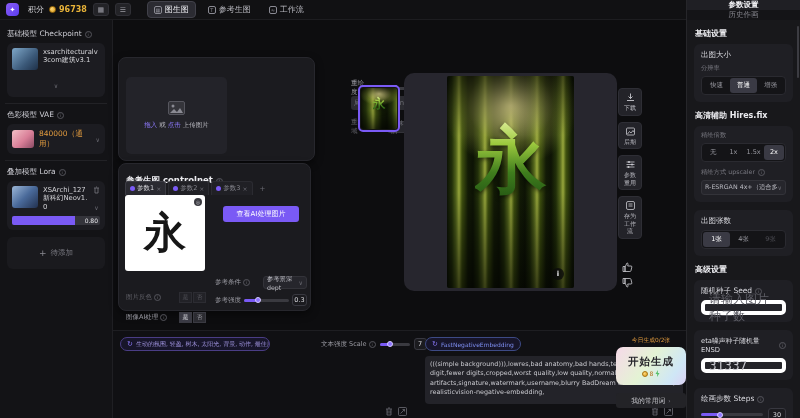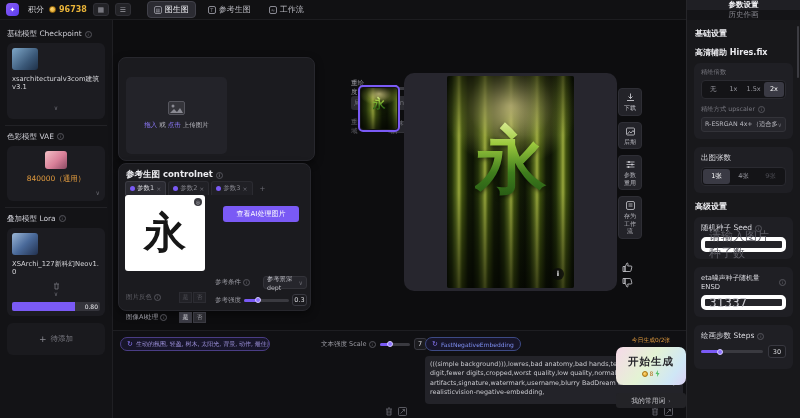--- a/index.html
+++ b/index.html
@@ -17,21 +17,21 @@
   .tb-btn{width:16px;height:13px;background:#232327;border:1px solid #303036;border-radius:3px;margin-left:6px;display:flex;align-items:center;justify-content:center;color:#9a9aa2;font-size:7px;}
   .tabs{display:flex;margin-left:16px;gap:6px;}
   .tab{display:flex;align-items:center;gap:3px;padding:2px 6px;border-radius:4px;font-size:8px;color:#b9b9c0;background:transparent;}
   .tab.on{background:#2b2b32;border:1px solid #41414a;color:#ececf0;}
   .tab-ico{width:8px;height:8px;border:1px solid #8a8a93;border-radius:2px;display:flex;align-items:center;justify-content:center;font-size:5px;color:#8a8a93;}
 
   
   .lsb{position:absolute;left:0;top:20px;width:113px;height:398px;background:#131316;border-right:1px solid #1f1f23;padding:6px 7px;}
   .lsb-head{font-size:7.5px;color:#cfcfd6;margin:3px 0 4px;display:flex;align-items:center;gap:3px;}
   .lcard{background:#1c1c21;border-radius:6px;padding:5px;}
-  .lrow{display:flex;gap:5px;flex-direction:column;}
+  .lrow{display:flex;gap:5px;}
   .thumb{width:26px;height:22px;border-radius:3px;flex:none;}
   .thumb.arch{background:linear-gradient(135deg,#7fa8c9,#3c5a7a 60%,#1e3048);}
   .thumb.anime{background:linear-gradient(135deg,#f3c0c6,#d97f98 55%,#8a4a63);}
   .thumb.scifi{background:linear-gradient(135deg,#9db8d8,#4a6a9a 50%,#22314f);}
   .lname{font-size:6.8px;line-height:1.25;color:#d6d6da;word-break:break-all;}
   .chev{color:#6a6a72;font-size:6px;}
   .chev::after{content:"∨";}
   .info{display:inline-block;width:7px;height:7px;border:1px solid #55555c;border-radius:50%;color:#6a6a72;font-size:4.5px;line-height:6px;text-align:center;flex:none;}
   .info::after{content:"i";}
   .divider{border-top:1px solid #222226;margin:6px -2px;}
@@ -253,21 +253,21 @@
       </span>
       <div class="select" style="width:44px;height:12px;">
         <span>涂抹区域 In</span>
         <span class="chev"></span>
       </div>
     </div>
 
   </div>
 
   <div class="panel" style="left:118px;top:163px;width:193px;height:148px;">
-    <div class="ptitle" style="margin:5px 0 0 7px;">
+    <div class="ptitle" style="margin:11px 0 0 7px;">
       <span>参考生图 controlnet</span>
       <span class="info"></span>
     </div>
     <div class="cn-tabs">
       <div class="cn-tab on">
         <span class="cn-dot"></span>
         <span>参数1</span>
         <span class="cn-x"></span>
       </div>
       <div class="cn-tab">
@@ -391,20 +391,29 @@
 
   <div class="rsb">
     <div class="rsb-tabs">
       <div class="rsb-tab on">参数设置</div>
       <div class="rsb-tab">历史作画</div>
     </div>
     <div class="rsb-scroll"></div>
 
     <div class="phead">基础设置</div>
 
+    <div class="pcard">
+      <div class="pcard-title">出图大小</div>
+      <div class="sub">分辨率</div>
+      <div class="seg">
+        <div>快速</div>
+        <div class="on">普通</div>
+        <div>增强</div>
+      </div>
+    </div>
 
     <div class="phead">高清辅助 Hires.fix</div>
     <div class="pcard" style="padding-top:5px;">
       <div class="sub">精绘倍数</div>
       <div class="seg">
         <div>无</div>
         <div>1x</div>
         <div>1.5x</div>
         <div class="on">2x</div>
       </div>

